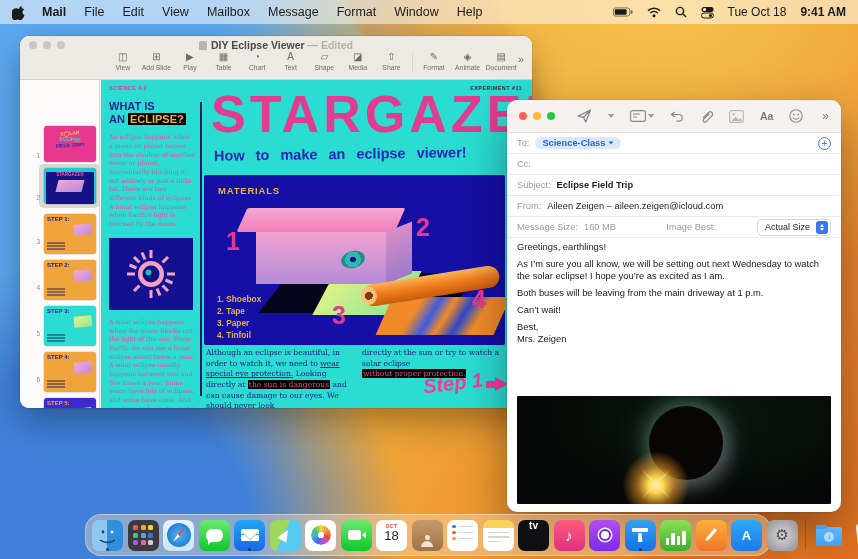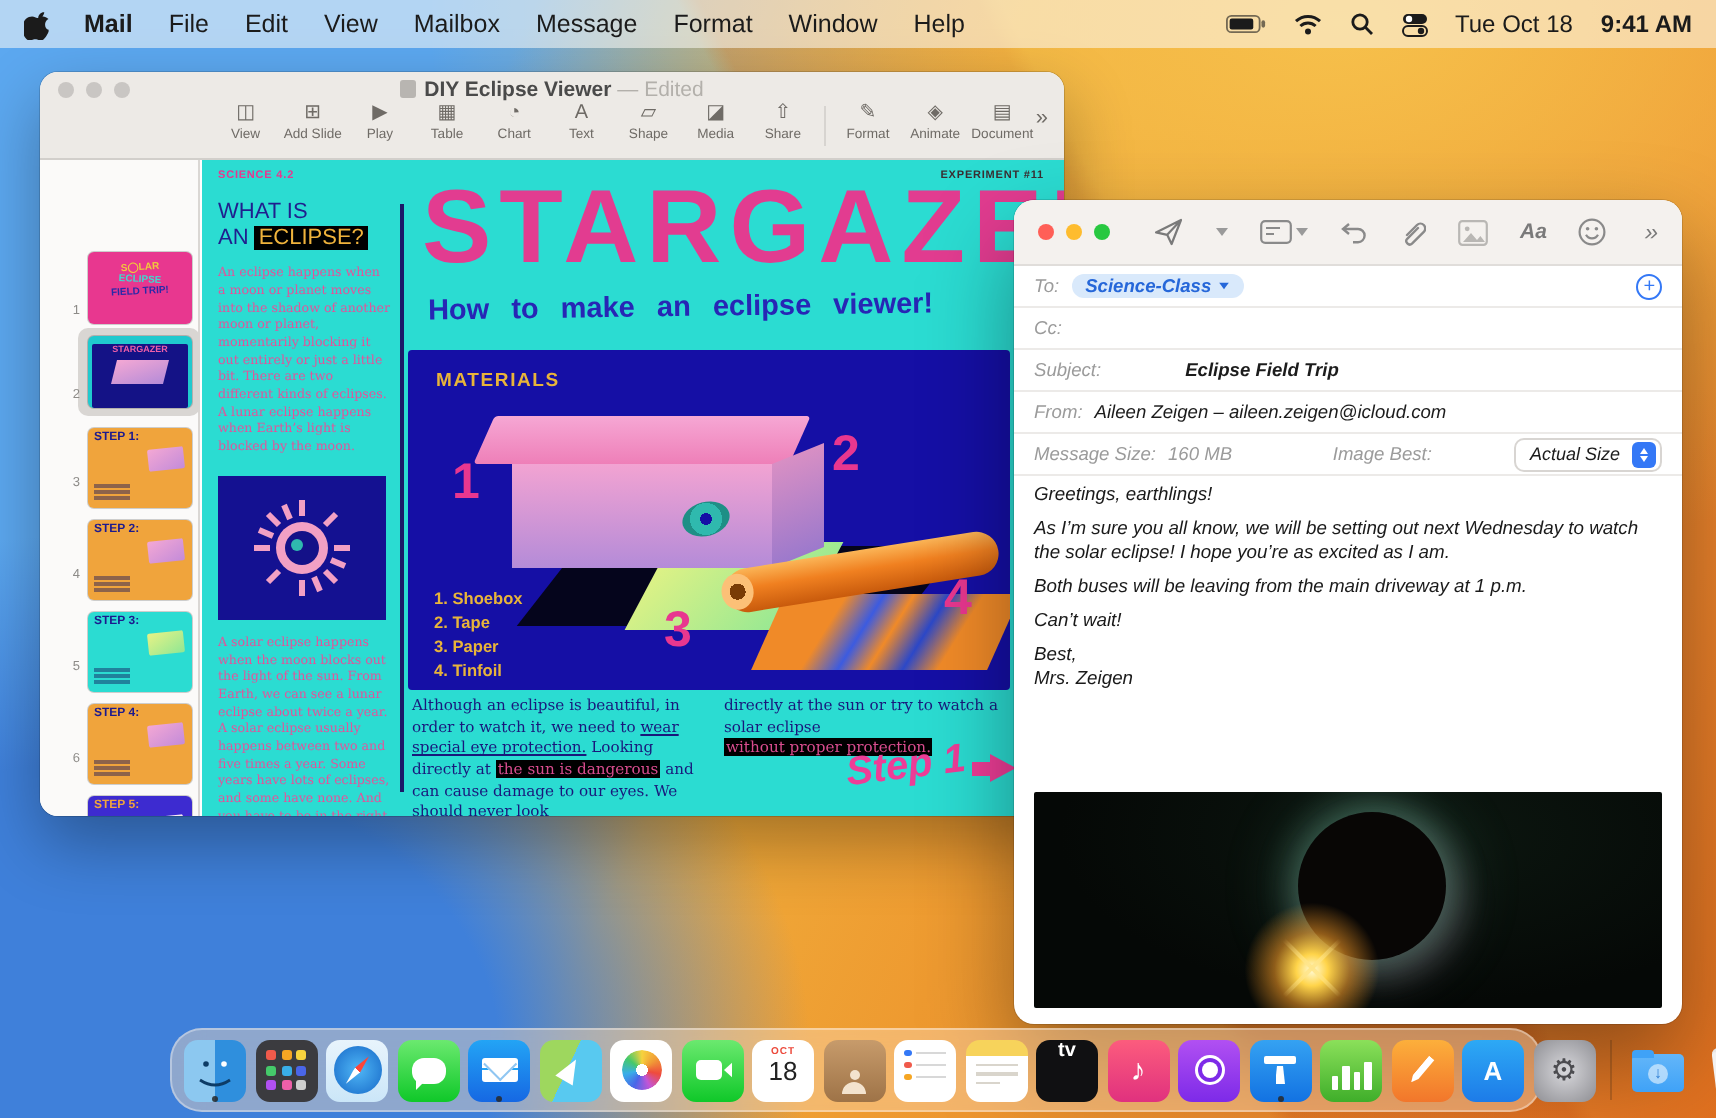--- a/index.html
+++ b/index.html
@@ -21,21 +21,21 @@
   .menubar .spacer { flex:1; }
   .menubar .sicon { margin-left:14px; display:flex; align-items:center; }
   .menubar .clock { margin-left:14px; white-space:nowrap; font-size:12px; }
   
   .kn { position:absolute; left:20px; top:36px; width:512px; height:372px; z-index:10;
     background:#fff; border-radius:9px; overflow:hidden;
     box-shadow:0 14px 34px rgba(0,0,0,.32), 0 0 0 .5px rgba(0,0,0,.15); }
   .kn-head { position:absolute; left:0; top:0; right:0; height:44px; background:#EDEAE6; border-bottom:1px solid #D2CFCB; }
   .kn-title { position:absolute; left:0; right:0; top:3px; text-align:center; font-size:10.5px; color:#4a4a4a; font-weight:bold; }
   .kn-title .docicon { display:inline-block; width:8px; height:9px; background:#b8b5b1; border-radius:1.5px; margin-right:4px; vertical-align:-1px; }
-  .kn-title .edited { color:#b3b0ab; font-weight:normal; }
+  .kn-title .edited { color:#b3b0ab; font-weight:bold; }
   .tl { position:absolute; top:5px; display:flex; gap:6px; left:9px; }
   .tl i { width:8px; height:8px; border-radius:50%; background:#C9C6C3; display:block; }
   .kn-tools { position:absolute; left:86px; right:8px; top:15px; display:flex; align-items:flex-start; gap:0; }
   .kn-tool { width:34px; text-align:center; color:#6f6b66; cursor:default; }
   .kn-tool .g { font-size:10px; line-height:12px; display:block; }
   .kn-tool .lbl { font-size:6.8px; display:block; margin-top:1px; white-space:nowrap; }
   .kn-sep { width:1px; height:20px; background:#D7D4D0; margin:2px 4px 0 4px; }
   .kn-more { margin-left:auto; color:#6f6b66; font-size:11px; padding-top:2px; }
   .kn-body { position:absolute; left:0; top:44px; right:0; bottom:0; }
   .kn-side { position:absolute; left:0; top:0; bottom:0; width:80px; background:#FBFAF9; border-right:1px solid #DAD7D4; }
@@ -44,21 +44,21 @@
   .sel-wrap { position:absolute; left:19px; top:84px; width:61px; height:44px; background:#D9D6D3; border-radius:5px; }
   .t-step-h { font-size:6px; font-weight:bold; color:#1C1A8E; position:absolute; left:3px; top:2px; }
   .t-lines i { display:block; width:18px; height:1.5px; background:rgba(20,20,90,.45); margin:1.5px 0; }
   .t-lines { position:absolute; left:3px; bottom:3px; }
   .t-box { position:absolute; right:4px; top:10px; width:18px; height:11px; background:linear-gradient(150deg,#F4A8D4,#C38BD9); transform:rotate(-6deg); border-radius:1px; }
   
   .slide { position:absolute; left:81px; top:0; right:0; bottom:0; background:#2BDCD2; overflow:hidden; }
   .s-sci { position:absolute; left:8px; top:5px; font-size:5.5px; font-weight:bold; color:#E8378F; letter-spacing:.4px; }
   .s-exp { position:absolute; right:10px; top:5px; font-size:5.5px; font-weight:bold; color:#3A2F33; letter-spacing:.4px; }
   .s-left { position:absolute; left:8px; top:20px; width:86px; }
-  .s-h { font-size:11px; font-weight:400; color:#201F8E; line-height:1.15; }
+  .s-h { font-size:11px; font-weight:700; color:#201F8E; line-height:1.15; }
   .s-hl-y { background:#000; color:#F0B33C; padding:0 2px; }
   .s-p { font-family:"DejaVu Serif", serif; font-size:6.3px; color:#E0559B; line-height:1.38; margin-top:8px; }
   .s-sunbox { width:84px; height:72px; background:#141191; margin-top:9px; display:flex; align-items:center; justify-content:center; }
   .s-div { position:absolute; left:99px; top:22px; bottom:12px; width:1.5px; background:#1B1A68; }
   .s-title { position:absolute; left:110px; top:4px; width:520px; font-size:52px; font-weight:800; color:#E23C90; letter-spacing:4px; white-space:nowrap; }
   .s-sub { position:absolute; left:113px; top:66px; font-size:14.5px; font-weight:bold; color:#2726B5; word-spacing:7px; transform:rotate(-.8deg); white-space:nowrap; }
   .mat { position:absolute; left:103px; top:95px; width:301px; height:170px; background:#150FA5; border-radius:2px; overflow:hidden; }
   .mat-h { position:absolute; left:14px; top:10px; font-size:9.5px; font-weight:bold; color:#E8B43A; letter-spacing:.8px; }
   .mat-num { position:absolute; font-size:25px; font-weight:800; color:#E8378F; }
   .mat-list { position:absolute; left:13px; top:118px; font-size:8.3px; font-weight:bold; color:#E8B43A; line-height:1.45; }
@@ -76,21 +76,21 @@
   .s-bottom { position:absolute; left:105px; top:268px; width:300px; display:flex; gap:12px; }
   .s-bcol { width:144px; font-family:"DejaVu Serif", serif; font-size:7.6px; color:#19187C; line-height:1.4; }
   .s-hl-b { background:#000; color:#D84C8E; padding:0 1px; }
   .s-u { text-decoration:underline; }
   .step1 { position:absolute; left:322px; top:292px; font-size:20px; font-weight:800; font-style:italic; color:#EE3D97; transform:rotate(-7deg); }
   .step-arrow { position:absolute; left:394px; top:297px; width:0; height:0; border-top:7px solid transparent; border-bottom:7px solid transparent; border-left:13px solid #EE3D97; }
   .step-arrow:before { content:""; position:absolute; left:-22px; top:-3.5px; width:10px; height:7px; background:#EE3D97; }
   
   .mail { position:absolute; left:507px; top:100px; width:334px; height:412px; z-index:20;
     background:#fff; border-radius:10px; overflow:hidden;
-    box-shadow:0 20px 45px rgba(0,0,0,.38), 0 0 0 .5px rgba(0,0,0,.12);font-style:italic; }
+    box-shadow:0 20px 45px rgba(0,0,0,.38), 0 0 0 .5px rgba(0,0,0,.12); }
   .mail-tools { position:absolute; left:0; top:0; right:0; height:33px; background:#F4F1EE; border-bottom:1px solid #E0DDDA;
     display:flex; align-items:center; padding:0 12px; color:#7a7a7a; }
   .mail-tools .tlm { display:flex; gap:6px; margin-right:22px; }
   .tlm i { width:8px; height:8px; border-radius:50%; display:block; }
   .mt-ic { margin-right:16px; display:flex; align-items:center; gap:2px; }
   .mt-aa { font-size:10.5px; font-weight:bold; color:#7a7a7a; }
   .mt-more { margin-left:auto; font-size:12px; }
   .chev { width:0; height:0; border-left:3px solid transparent; border-right:3px solid transparent; border-top:4px solid #9a9a9a; display:inline-block; }
   .fields { position:absolute; left:0; top:33px; right:0; }
   .frow { height:21px; display:flex; align-items:center; padding:0 10px; border-bottom:1px solid #ECEAE8; font-size:9.3px; }
@@ -496,21 +496,21 @@
             <span>Science-Class</span>
             <span class="chev"></span>
           </span>
         <span class="addbtn">+</span>
       </div>
       <div class="frow">
         <span class="flabel">Cc:</span>
       </div>
       <div class="frow">
         <span class="flabel">Subject:</span>
-        <span class="fvalue" style="font-weight:bold;margin-left:36px;">Eclipse Field Trip</span>
+        <span class="fvalue" style="font-weight:bold;">Eclipse Field Trip</span>
       </div>
       <div class="frow">
         <span class="flabel">From:</span>
         <span class="fvalue">Aileen Zeigen – aileen.zeigen@icloud.com</span>
       </div>
       <div class="frow sizerow">
         <span class="flabel">Message Size:</span>
         <span>160 MB</span>
         <span class="imgsize">
           <span class="flabel" style="margin:0;">Image Best:</span>

